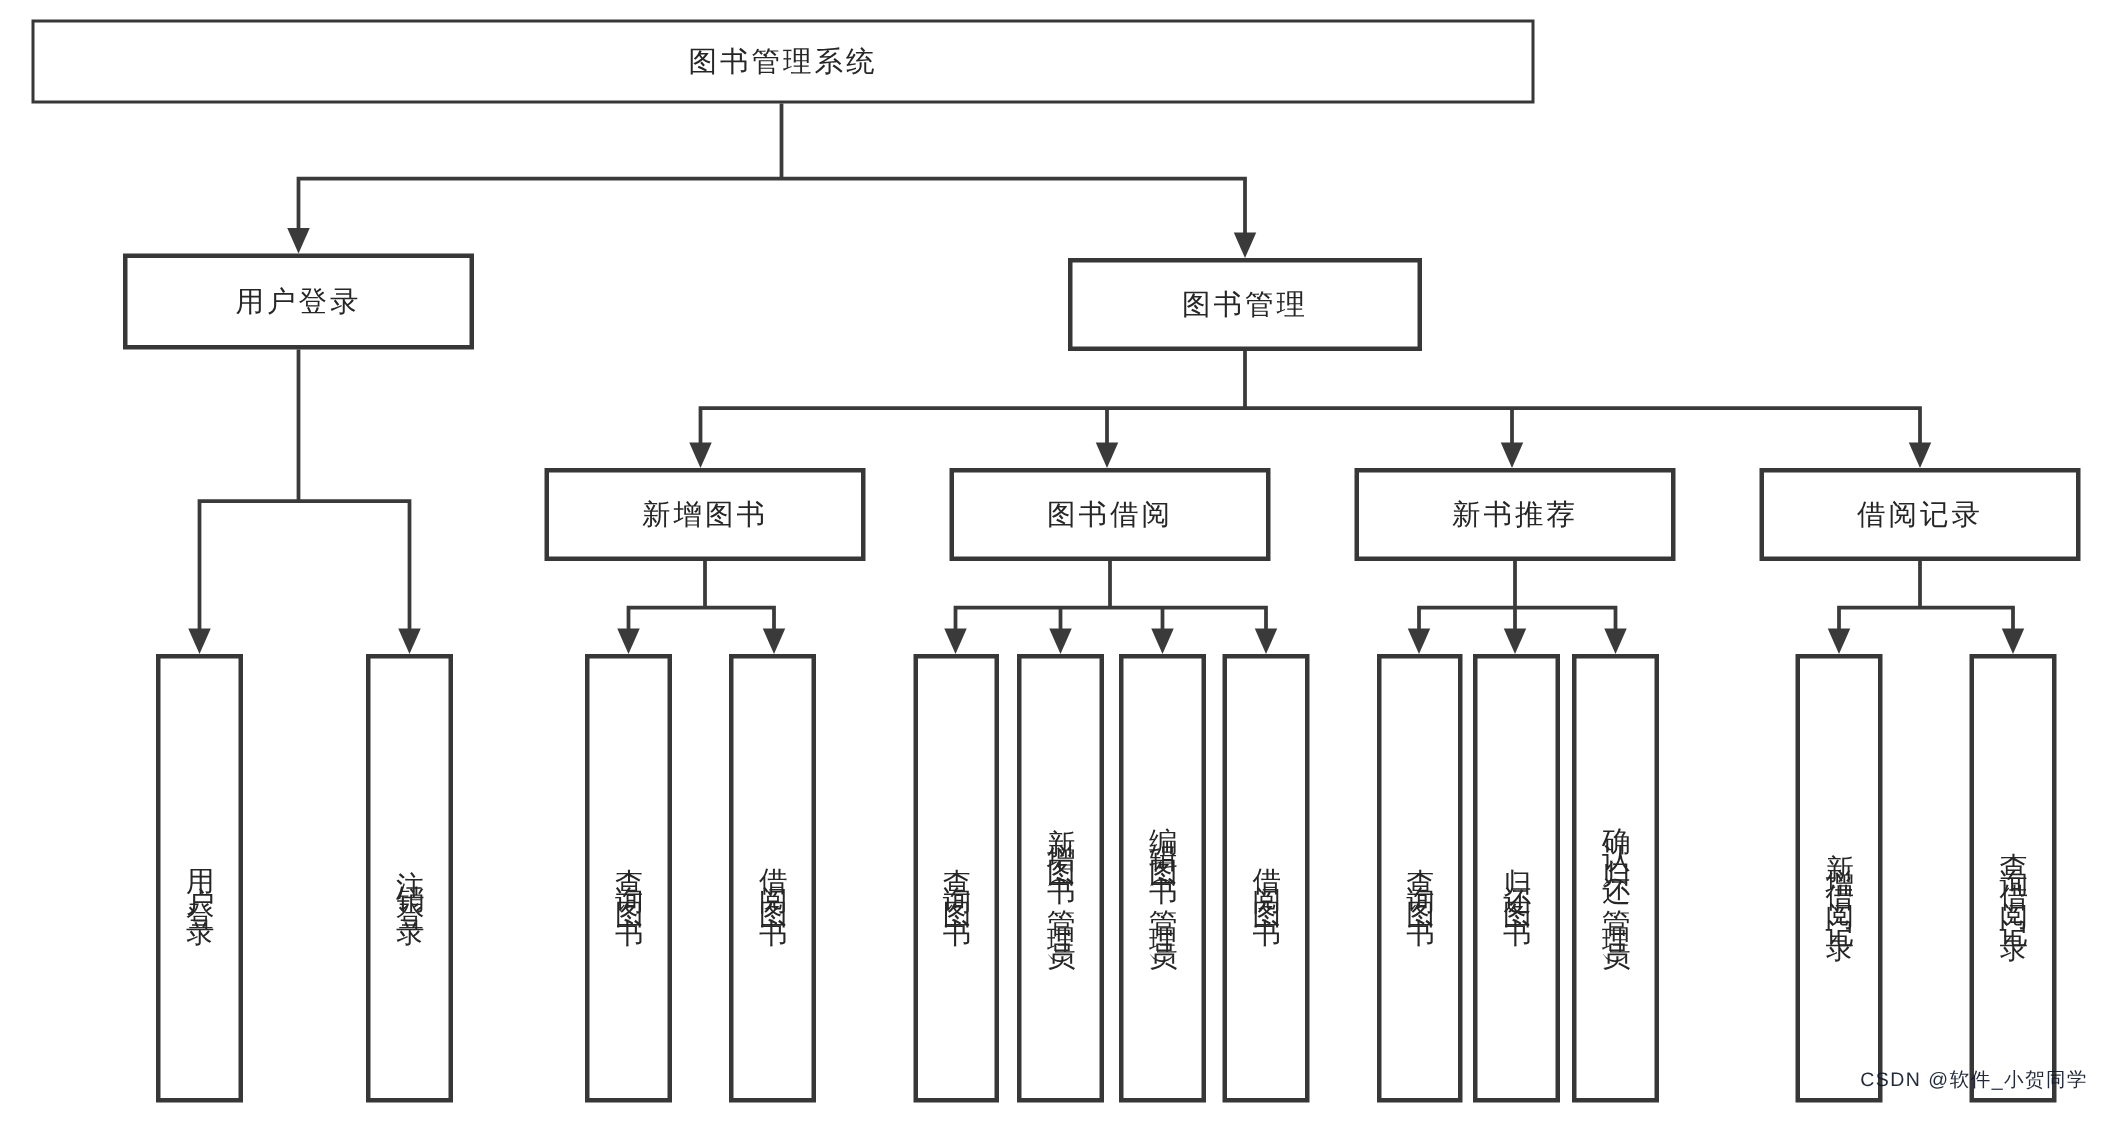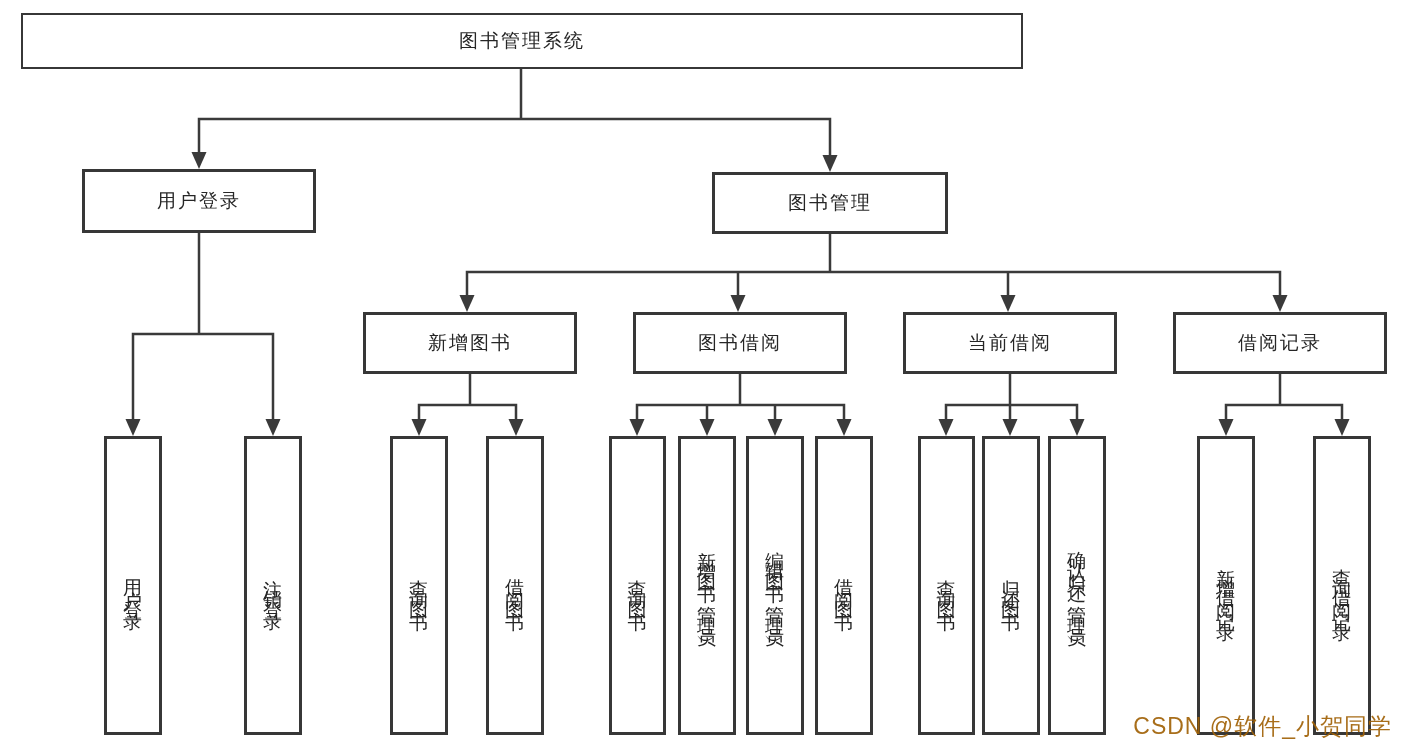--- a/index.html
+++ b/index.html
@@ -46,23 +46,23 @@
     font-size: 19px;
     letter-spacing: 11px;
     line-height: 1;
     white-space: nowrap;
   }
   .watermark {
     position: absolute;
     right: 13px;
     top: 711px;
     z-index: 5;
-    font-size: 23px;
+    font-size: 13px;
     letter-spacing: 1px;
-    color: #a16207;
+    color: #0f172a;
     opacity: 0.92;
     white-space: nowrap;
     text-align: right;
   }
   svg path {
     stroke: #3a3a3a;
     stroke-width: 2.5;
     fill: none;
     stroke-linecap: square;
   }
@@ -120,21 +120,21 @@
     <span class="hlabel">图书管理</span>
   </div>
 
   <div class="box" style="left:363px; top:312px; width:214px; height:62px;">
     <span class="hlabel">新增图书</span>
   </div>
   <div class="box" style="left:633px; top:312px; width:214px; height:62px;">
     <span class="hlabel">图书借阅</span>
   </div>
   <div class="box" style="left:903px; top:312px; width:214px; height:62px;">
-    <span class="hlabel">当前借阅</span>
+    <span class="hlabel">新书推荐</span>
   </div>
   <div class="box" style="left:1173px; top:312px; width:214px; height:62px;text-align:right;">
     <span class="hlabel">借阅记录</span>
   </div>
 
   <div class="box leaf" style="left:104px; top:436px; width:58px; height:299px;">
     <span class="vlabel">用户登录</span>
   </div>
   <div class="box leaf" style="left:244px; top:436px; width:58px; height:299px;">
     <span class="vlabel">注销登录</span>

